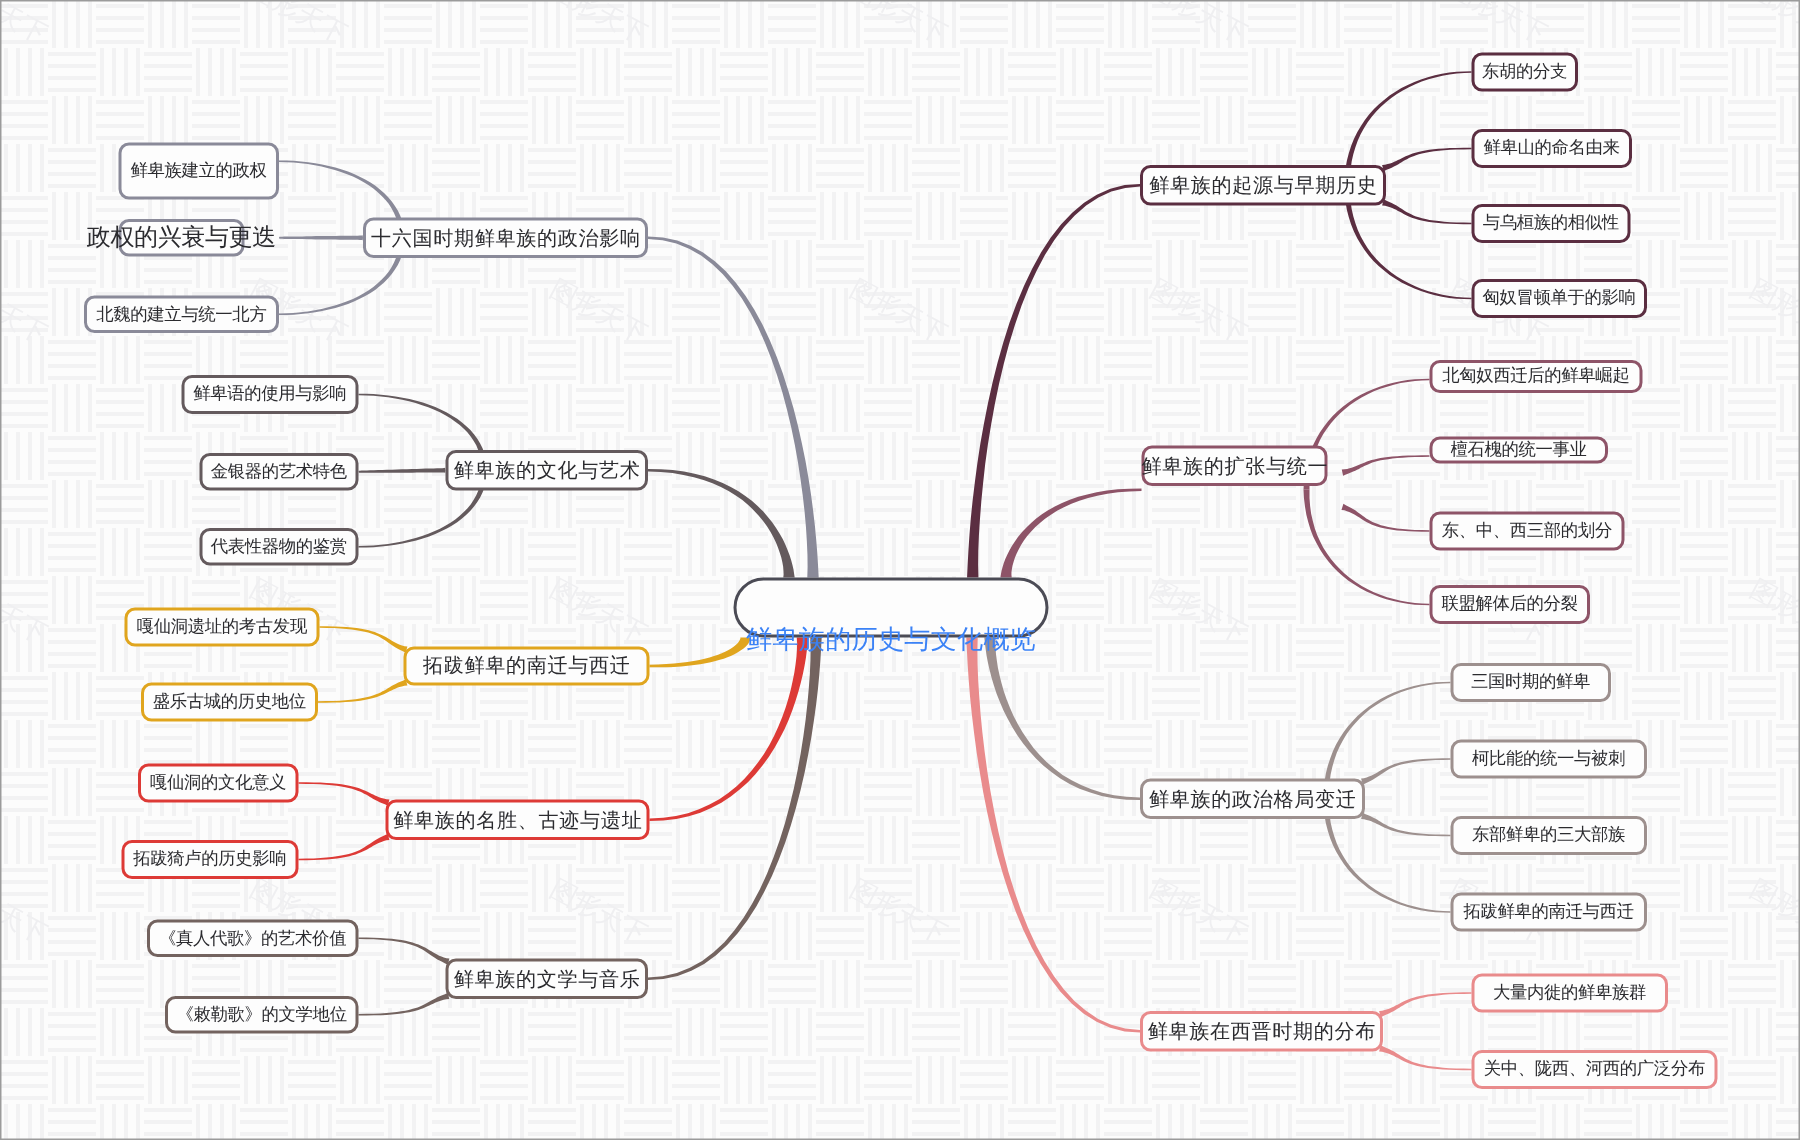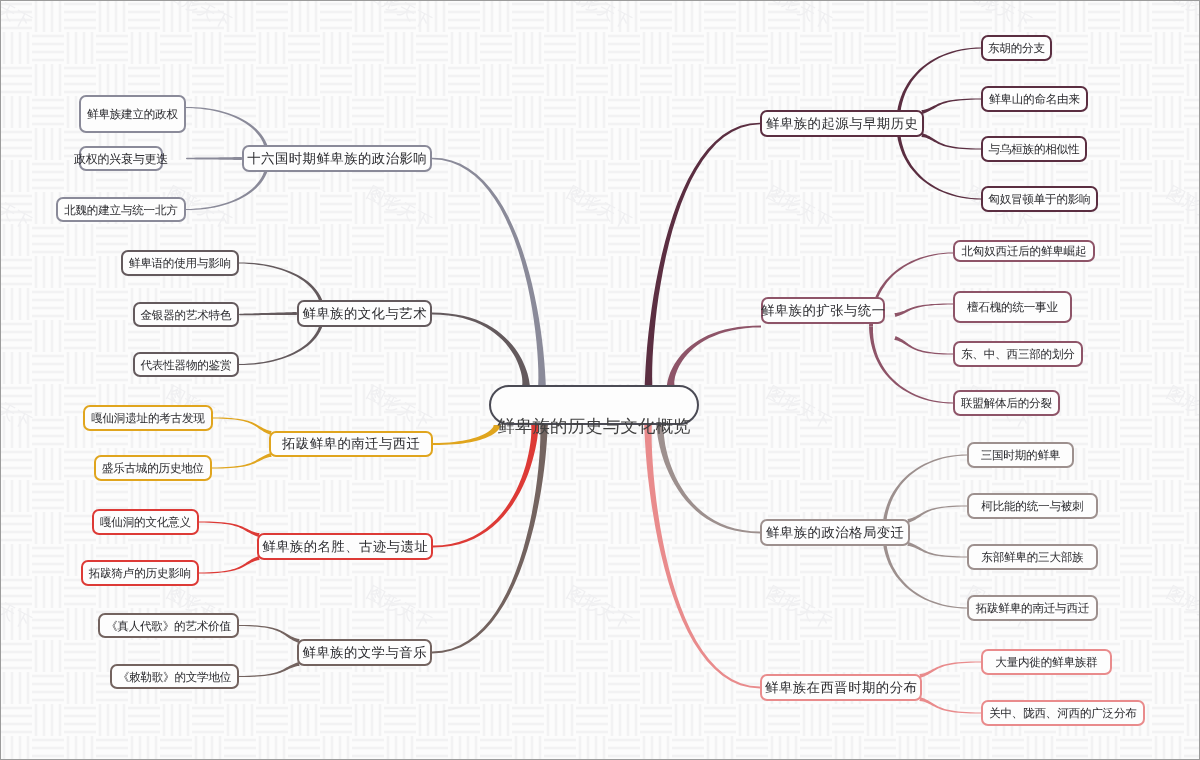--- a/index.html
+++ b/index.html
@@ -15,21 +15,21 @@
 .wm{position:absolute;color:#efeff1;font-size:17.5px;letter-spacing:0px;line-height:1;
     transform:rotate(28deg);transform-origin:0 0;white-space:nowrap;
     font-family:"Liberation Sans",sans-serif;}
 #edges{position:absolute;left:0;top:0;}
 .node{position:absolute;box-sizing:border-box;border:2px solid #555;
       background:#fdfdfd;display:flex;align-items:center;justify-content:center;}
 .node .nl{white-space:nowrap;color:#2b2b2f;line-height:1;
   margin-right:calc(-1 * var(--ls, 0px));
   -webkit-font-smoothing:antialiased;transform:translateZ(0);}
 .root{border-width:2px;background:#fdfdfd;}
-.root .nl{color:#404040;margin-top:44px;}
+.root .nl{color:#3b82f6;margin-top:44px;}
 </style>
 </head>
 <body>
 
 <div id="canvas">
   <svg id="weave" width="1200" height="760">
     <defs>
       <pattern id="stripesH" width="8" height="8" patternUnits="userSpaceOnUse">
         <rect width="8" height="8" fill="#fcfcfc"></rect>
         <rect width="8" height="2.6" y="2.7" fill="#f2f2f3"></rect>
@@ -132,21 +132,21 @@
     </div>
 <div class="node leaf" style="left:981px;top:186px;width:117px;height:26px;border-color:#5b2e41;border-radius:7px;font-size:11.6px;letter-spacing:-0.25px;--ls:-0.25px">
       <span class="nl">匈奴冒顿单于的影响</span>
     </div>
 <div class="node branch" style="left:761px;top:297px;width:124px;height:27px;border-color:#8e5468;border-radius:7px;font-size:13.4px;letter-spacing:0.45px;--ls:0.45px">
       <span class="nl">鲜卑族的扩张与统一</span>
     </div>
 <div class="node leaf" style="left:953px;top:240px;width:142px;height:22px;border-color:#8e5468;border-radius:7px;font-size:11.6px;letter-spacing:-0.25px;--ls:-0.25px">
       <span class="nl">北匈奴西迁后的鲜卑崛起</span>
     </div>
-<div class="node leaf" style="left:953px;top:291px;width:119px;height:32px;border-color:#8e5468;border-radius:7px;font-size:11.6px;letter-spacing:-0.25px;--ls:-0.25px">
+<div class="node leaf" style="left:953px;top:291px;width:119px;height:18px;border-color:#8e5468;border-radius:7px;font-size:11.6px;letter-spacing:-0.25px;--ls:-0.25px">
       <span class="nl">檀石槐的统一事业</span>
     </div>
 <div class="node leaf" style="left:953px;top:341px;width:130px;height:26px;border-color:#8e5468;border-radius:7px;font-size:11.6px;letter-spacing:-0.25px;--ls:-0.25px">
       <span class="nl">东、中、西三部的划分</span>
     </div>
 <div class="node leaf" style="left:953px;top:390px;width:107px;height:26px;border-color:#8e5468;border-radius:7px;font-size:11.6px;letter-spacing:-0.25px;--ls:-0.25px">
       <span class="nl">联盟解体后的分裂</span>
     </div>
 <div class="node branch" style="left:760px;top:519px;width:150px;height:27px;border-color:#9d908e;border-radius:7px;font-size:13.4px;letter-spacing:0.45px;--ls:0.45px">
       <span class="nl">鲜卑族的政治格局变迁</span>
@@ -171,21 +171,21 @@
     </div>
 <div class="node leaf" style="left:981px;top:700px;width:164px;height:26px;border-color:#e98b8c;border-radius:7px;font-size:11.6px;letter-spacing:-0.25px;--ls:-0.25px">
       <span class="nl">关中、陇西、河西的广泛分布</span>
     </div>
 <div class="node branch" style="left:242px;top:145px;width:190px;height:27px;border-color:#8a8a99;border-radius:7px;font-size:13.4px;letter-spacing:0.45px;--ls:0.45px">
       <span class="nl">十六国时期鲜卑族的政治影响</span>
     </div>
 <div class="node leaf" style="left:79px;top:95px;width:107px;height:38px;border-color:#8a8a99;border-radius:7px;font-size:11.6px;letter-spacing:-0.25px;--ls:-0.25px">
       <span class="nl">鲜卑族建立的政权</span>
     </div>
-<div class="node leaf" style="left:79px;top:146px;width:84px;height:25px;border-color:#8a8a99;border-radius:7px;font-size:12px;letter-spacing:-0.25px;--ls:-0.25px">
+<div class="node leaf" style="left:79px;top:146px;width:84px;height:25px;border-color:#8a8a99;border-radius:7px;font-size:16px;letter-spacing:-0.25px;--ls:-0.25px">
       <span class="nl">政权的兴衰与更迭</span>
     </div>
 <div class="node leaf" style="left:56px;top:197px;width:130px;height:25px;border-color:#8a8a99;border-radius:7px;font-size:11.6px;letter-spacing:-0.25px;--ls:-0.25px">
       <span class="nl">北魏的建立与统一北方</span>
     </div>
 <div class="node branch" style="left:297px;top:300px;width:135px;height:27px;border-color:#645a5d;border-radius:7px;font-size:13.4px;letter-spacing:0.45px;--ls:0.45px">
       <span class="nl">鲜卑族的文化与艺术</span>
     </div>
 <div class="node leaf" style="left:121px;top:250px;width:118px;height:26px;border-color:#645a5d;border-radius:7px;font-size:11.6px;letter-spacing:-0.25px;--ls:-0.25px">
       <span class="nl">鲜卑语的使用与影响</span>

